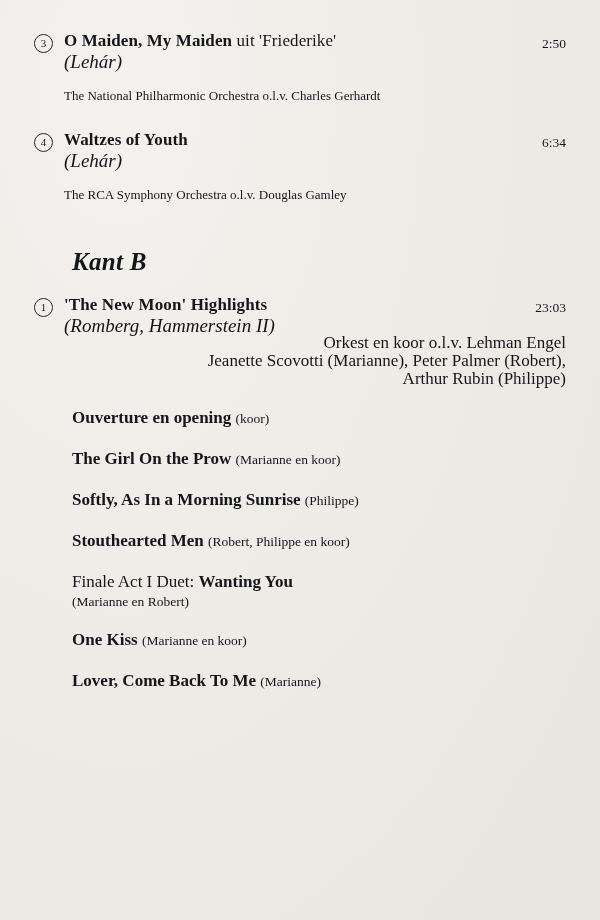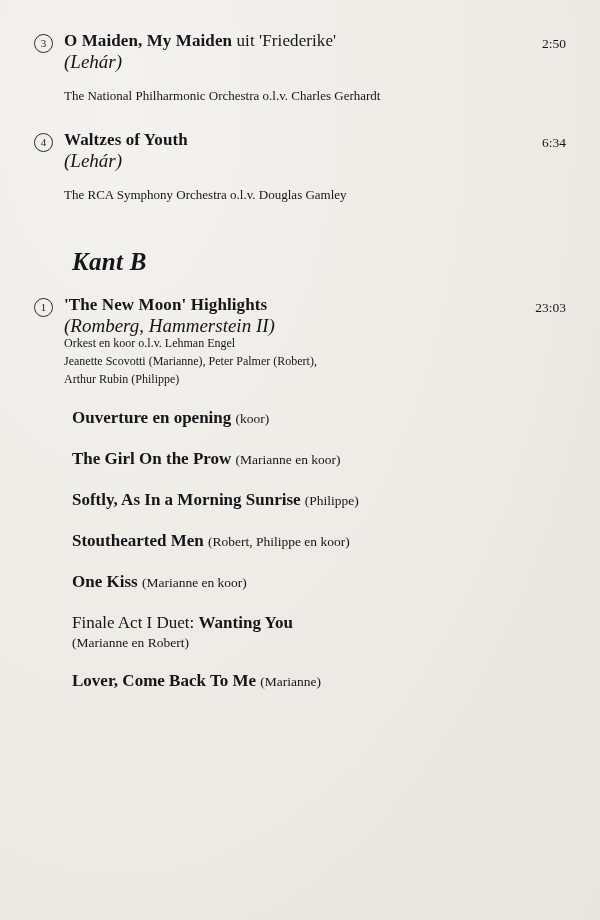--- a/index.html
+++ b/index.html
@@ -124,22 +124,23 @@
     font-weight: normal;
   }
   .medley-item .sub {
     display: block;
     font-size: 13.5px;
     font-weight: normal;
     line-height: 18px;
     margin-top: 0px;
   }
   .perf-lines div {
-    font-size: 12px;
+    font-size: 17px;
     line-height: 18px;
+    text-align: right;
   }
 </style>
 </head>
 <body>
 
 <div class="page">
   <div class="content">
 
     <div class="track">
       <div class="track-head">
@@ -187,19 +188,19 @@
         </div>
       </div>
       <div class="dur">23:03</div>
     </div>
 
     <div class="medley">
       <div class="medley-item"><span class="pre"></span><span>Ouverture en opening</span> <span class="paren">(koor)</span></div>
       <div class="medley-item"><span class="pre"></span><span>The Girl On the Prow</span> <span class="paren">(Marianne en koor)</span></div>
       <div class="medley-item"><span class="pre"></span><span>Softly, As In a Morning Sunrise</span> <span class="paren">(Philippe)</span></div>
       <div class="medley-item"><span class="pre"></span><span>Stouthearted Men</span> <span class="paren">(Robert, Philippe en koor)</span></div>
+      <div class="medley-item"><span class="pre">Finale Act I Duet: </span><span>Wanting You</span><span class="sub">(Marianne en Robert)</span></div>
       <div class="medley-item"><span class="pre"></span><span>One Kiss</span> <span class="paren">(Marianne en koor)</span></div>
-      <div class="medley-item"><span class="pre">Finale Act I Duet: </span><span>Wanting You</span><span class="sub">(Marianne en Robert)</span></div>
       <div class="medley-item"><span class="pre"></span><span>Lover, Come Back To Me</span> <span class="paren">(Marianne)</span></div>
     </div>
 
   </div>
 </div>
 
 </body></html>

